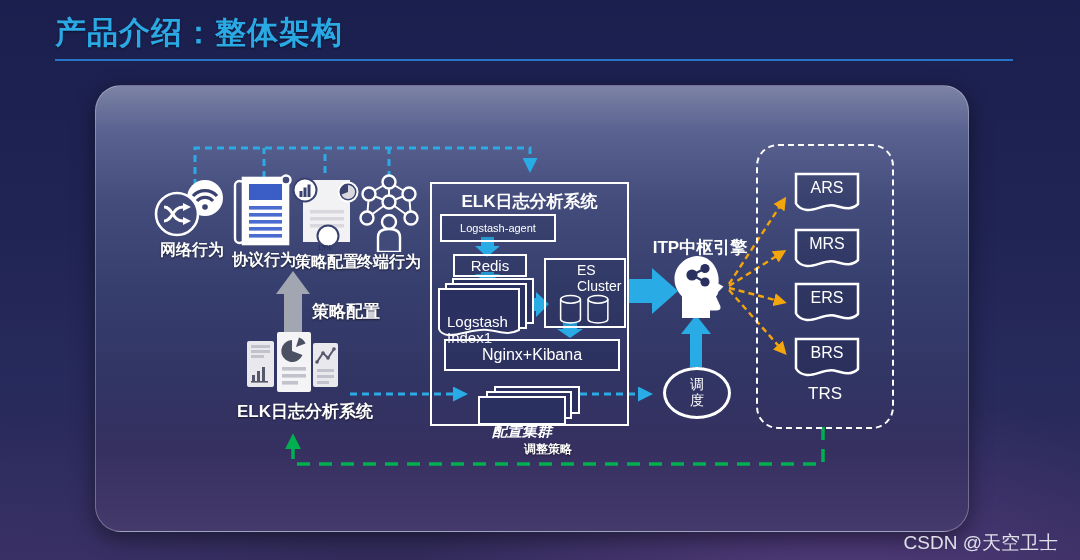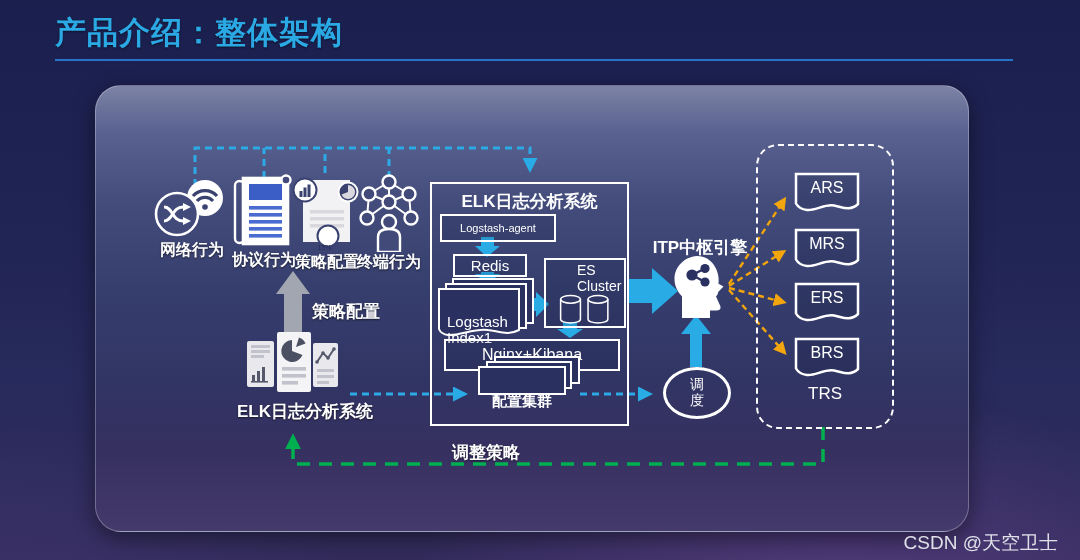--- a/index.html
+++ b/index.html
@@ -39,21 +39,21 @@
   .elk-box{position:absolute; left:430px; top:182px; width:195px; height:240px; border:2px solid #fff;}
   .elk-title{position:absolute; left:0; top:6px; width:100%; text-align:center; font-size:17px; font-weight:bold; color:#fff;}
   .wbox{position:absolute; border:2px solid #fff; color:#fff; display:flex; align-items:center; justify-content:center; background:rgba(10,16,48,.12);}
   .box-agent{left:8px; top:30px; width:112px; height:24px; font-size:11px;}
   .box-redis{left:21px; top:70px; width:70px; height:19px; font-size:15px;}
   .box-es{left:112px; top:74px; width:78px; height:66px; flex-direction:column; justify-content:flex-start;}
   .es-title{font-size:14px; margin-top:2px;padding-left:31px;}
   .box-nginx{left:12px; top:155px; width:172px; height:28px; font-size:16px;}
   .stack{position:absolute;}
   .stack-logstash{left:6px; top:94px; width:100px; height:60px;}
-  .stack-config{left:46px; top:172px; width:104px; height:40px;}
+  .stack-config{left:46px; top:202px; width:104px; height:40px;font-style:italic;}
   .stack-text{
     position:absolute; color:#fff; font-size:15px; line-height:1.08;margin-top:20px;
   }
   .logstash-text{left:9px; top:16px; width:76px;}
   .config-text{left:0; top:12px; width:88px; height:28px; text-align:center; line-height:26px; font-weight:bold;}
 
   .itp-label{position:absolute; left:640px; top:236px; width:120px; text-align:center; font-size:17px; font-weight:bold; color:#fff;}
   .head-icon{position:absolute; left:671px; top:255px;}
 
   .sched{position:absolute; left:663px; top:367px; width:62px; height:46px;
@@ -63,21 +63,21 @@
 
   .outputs-box{position:absolute; left:756px; top:144px; width:134px; height:281px; border:2px dashed #fff; border-radius:22px;}
   .doc-item{position:absolute; left:36px; width:66px; height:45px;}
   .doc-item svg{position:absolute; left:0; top:0;}
   .doc-label{position:absolute; left:0; top:7px; width:100%; text-align:center; font-size:16px; color:#fff;}
   .trs-label{position:absolute; left:0; top:238px; width:100%; text-align:center; font-size:17px; color:#fff;}
 
   .ucss-icon{position:absolute; left:246px; top:331px;}
   .ucss-label{position:absolute; left:225px; top:400px; width:160px; text-align:center; font-size:17px;}
   .policy-label{position:absolute; left:312px; top:300px; font-size:17px;}
-  .adjust-label{position:absolute; left:452px; top:441px; width:120px; text-align:left; font-size:17px;}
+  .adjust-label{position:absolute; left:452px; top:441px; width:120px; text-align:right; font-size:12px;}
 
   .watermark{position:absolute; right:22px; top:530px; font-size:19px; color:#dfe0e8; z-index:3;}
 </style>
 </head>
 <body>
 
 <div class="slide">
 
   <div class="page-title">产品介绍：整体架构</div>
   <div class="title-underline"></div>

